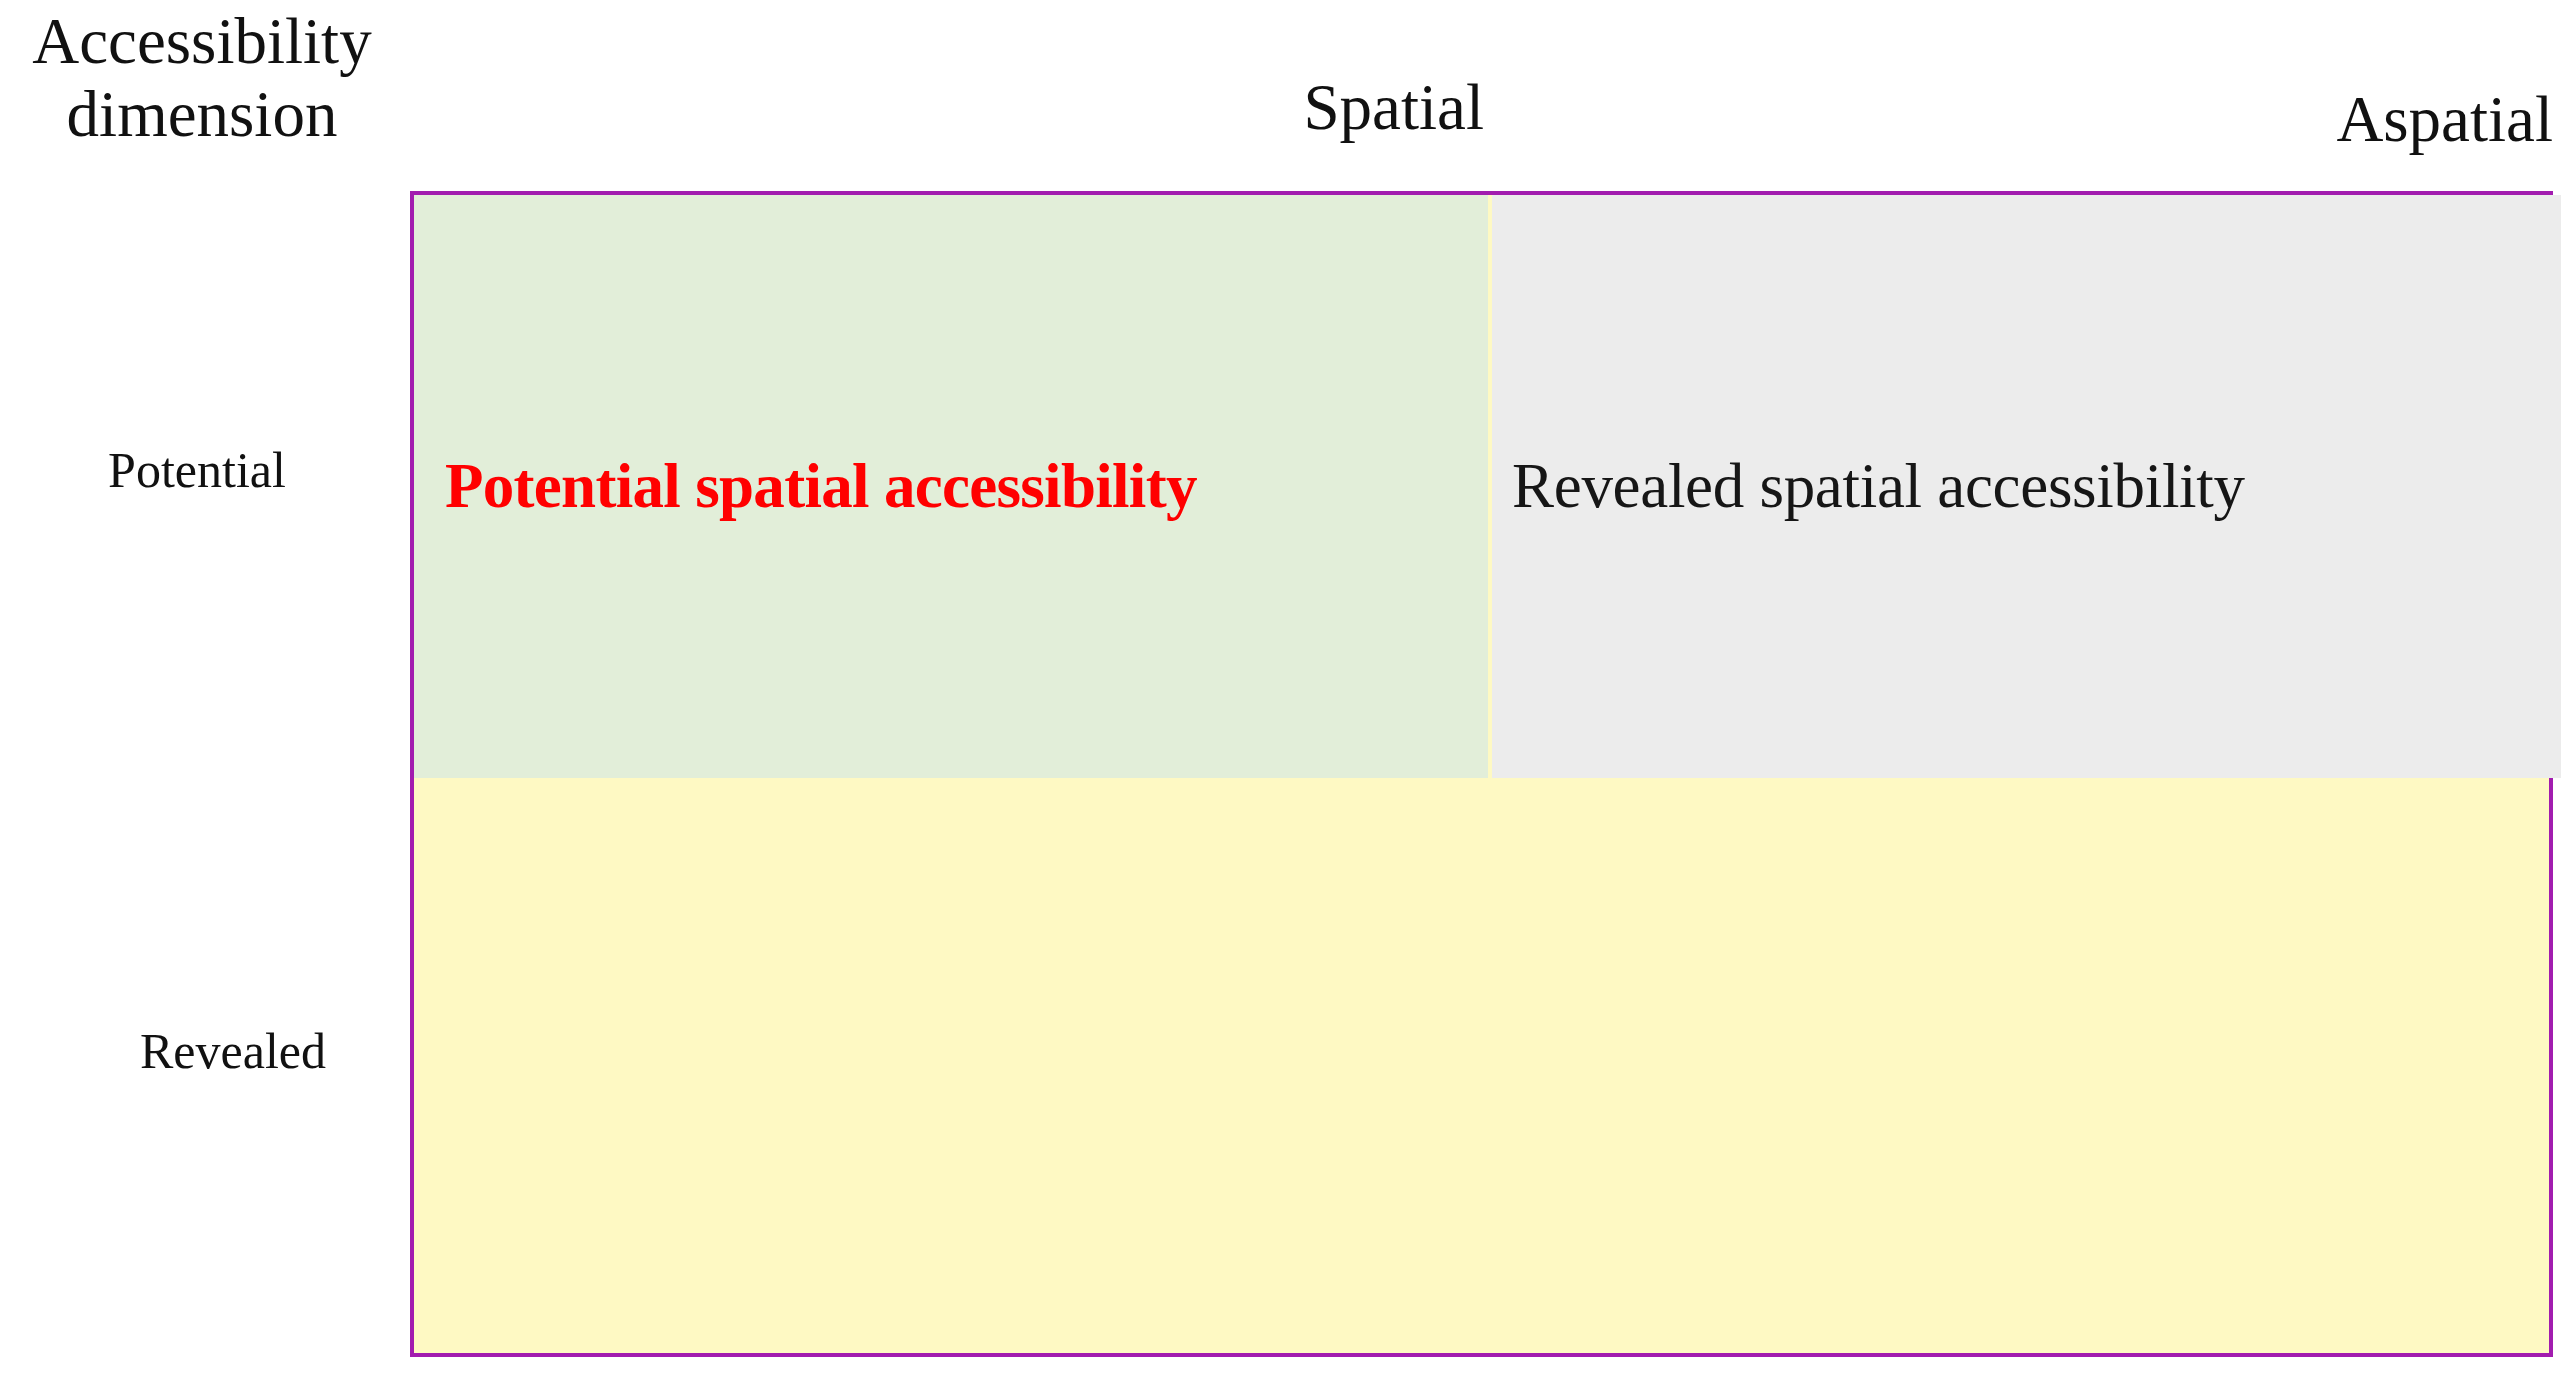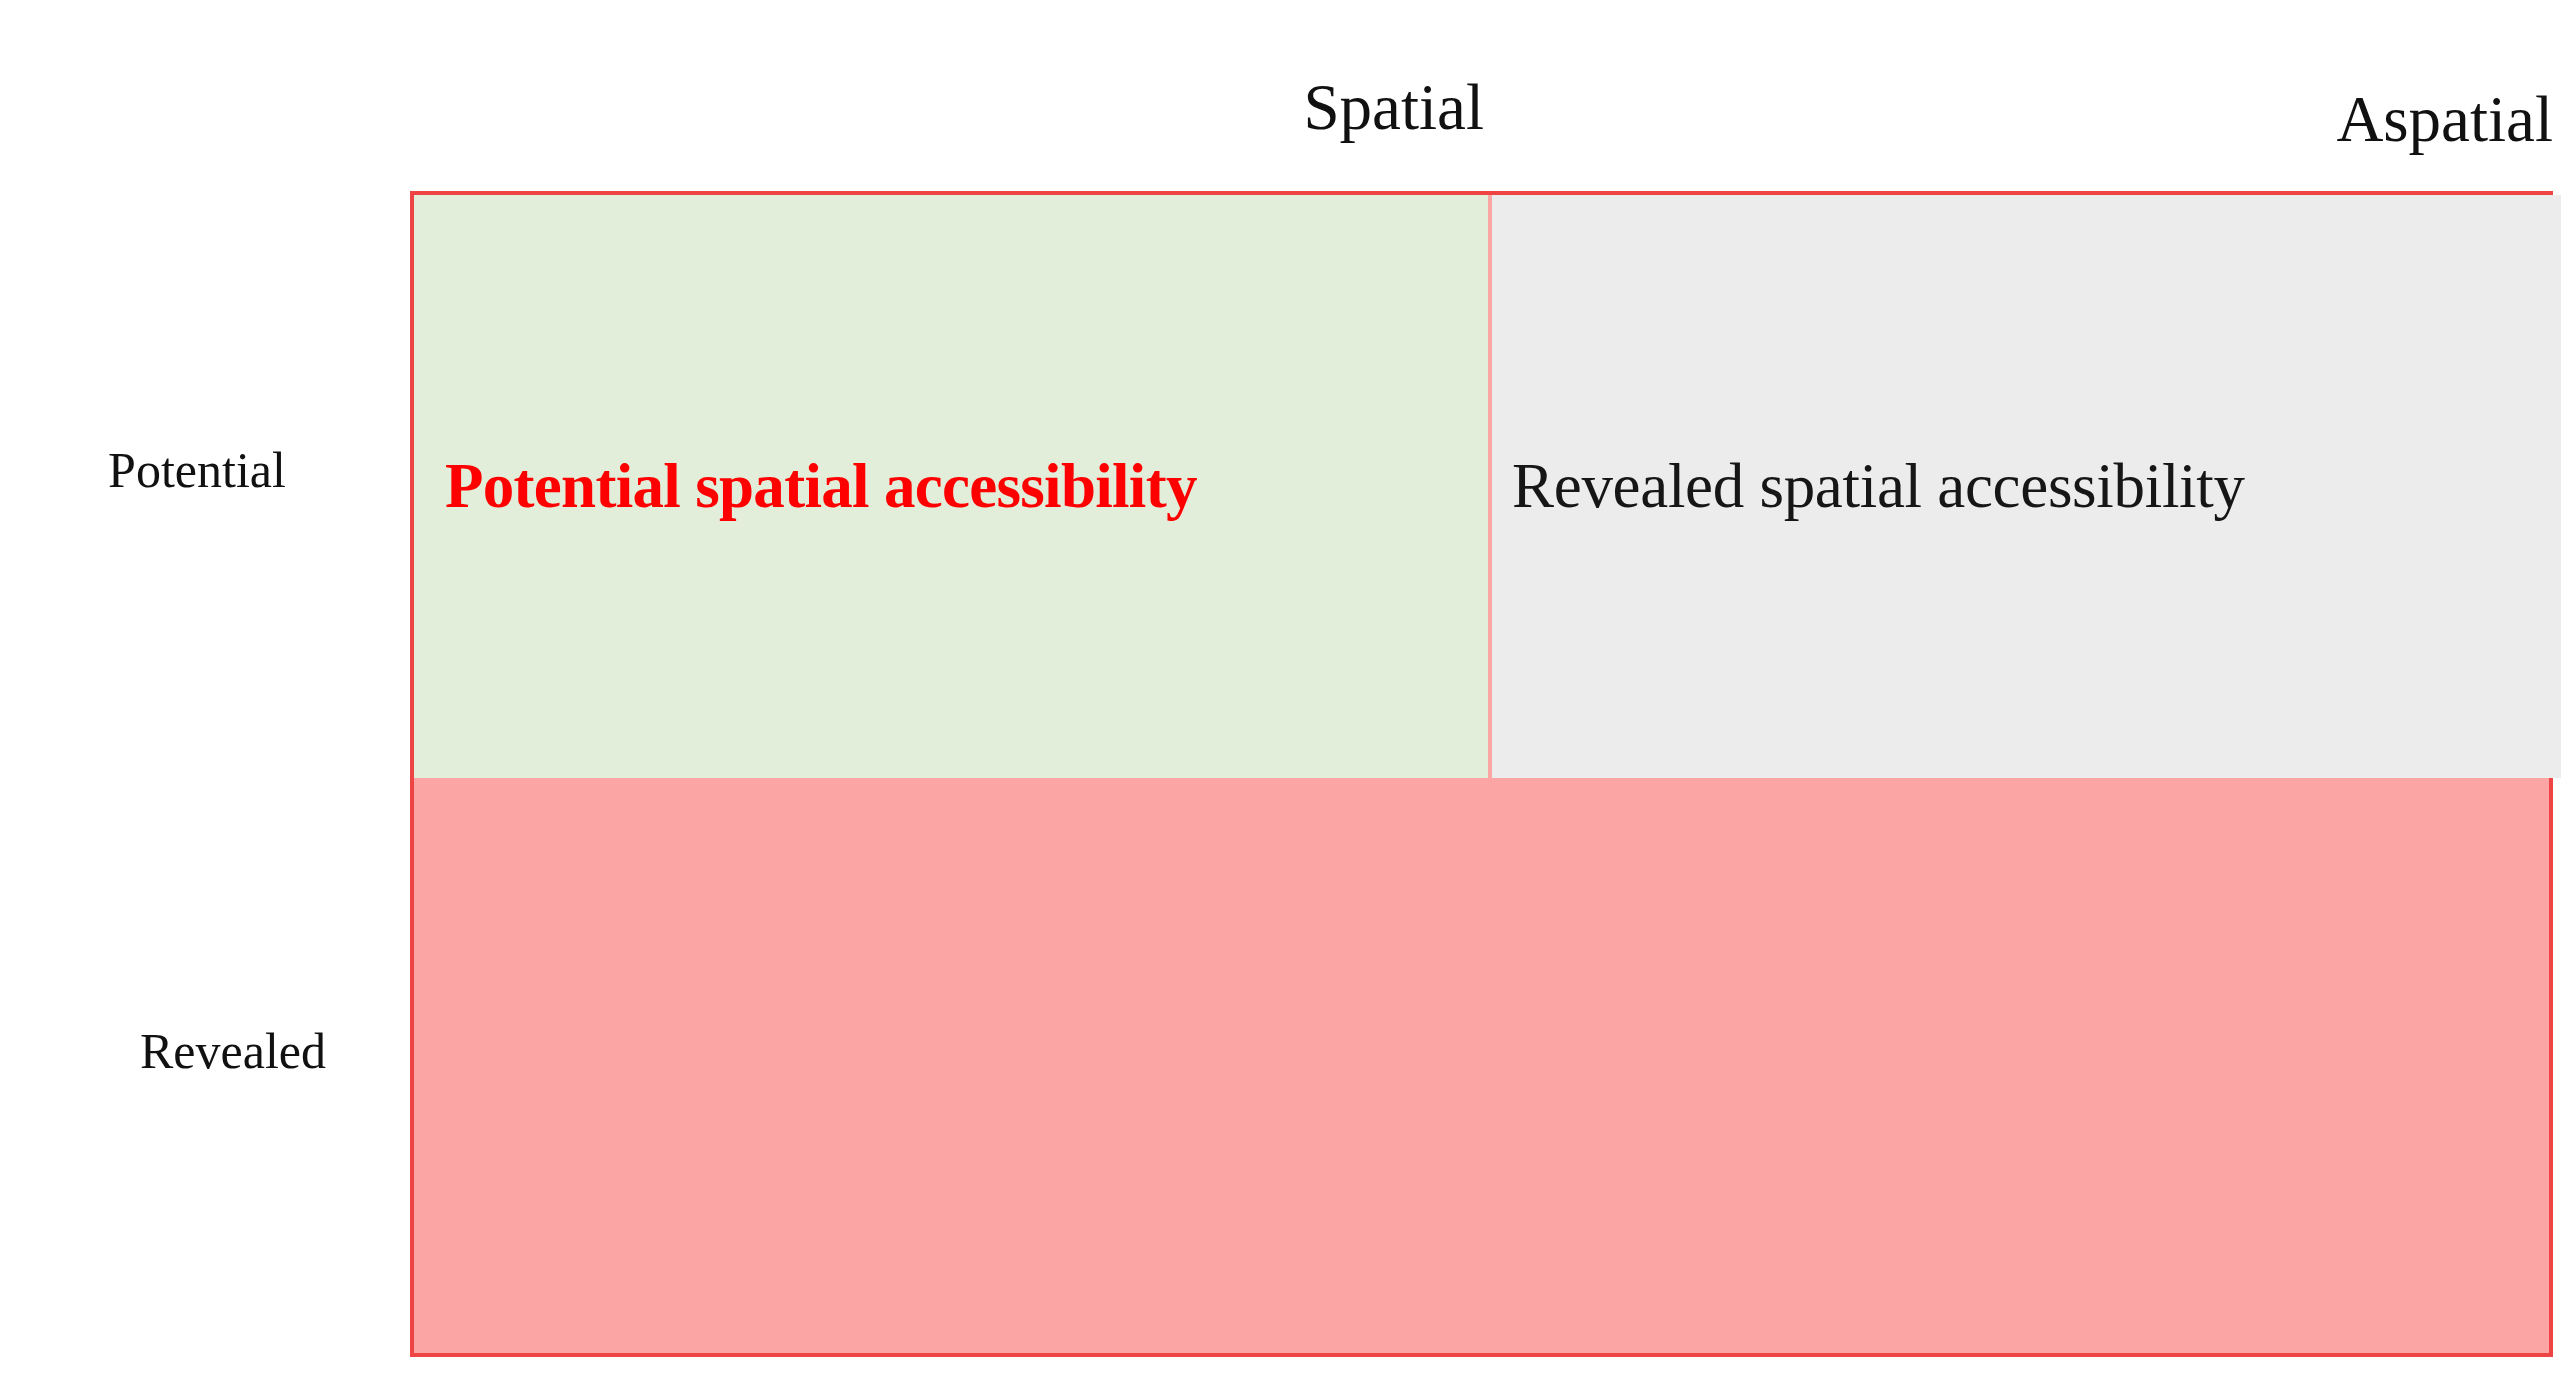--- a/index.html
+++ b/index.html
@@ -65,23 +65,23 @@
   .matrix {
     position: absolute;
     left: 410px;
     top: 191px;
     width: 2143px;
     height: 1166px;
     display: grid;
     grid-template-columns: 1074px 1069px;
     grid-template-rows: 583px 583px;
     box-sizing: border-box;
-    background: #fca5a5;   
+    background: #fef9c3;   
     gap: 4px;
-    border: 4px solid #ef4444;
+    border: 4px solid #a21caf;
   }
 
   .cell {
     box-sizing: border-box;
     position: relative;
     display: flex;
     align-items: center;
     justify-content: flex-start;
     padding-left: 31px;
     padding-right: 13.5px;
@@ -108,20 +108,22 @@
   .cell-label.plain {
     color: #161616;
     font-weight: normal;
   }
 </style>
 </head>
 <body>
 
 <div id="stage">
 
+  <div class="corner-heading">Accessibility
+dimension</div>
 
   <div class="col-header spatial">Spatial</div>
   <div class="col-header aspatial">Aspatial</div>
 
   <div class="row-header potential">Potential</div>
   <div class="row-header revealed">Revealed</div>
 
   <div class="matrix">
 
     <div class="cell green">

